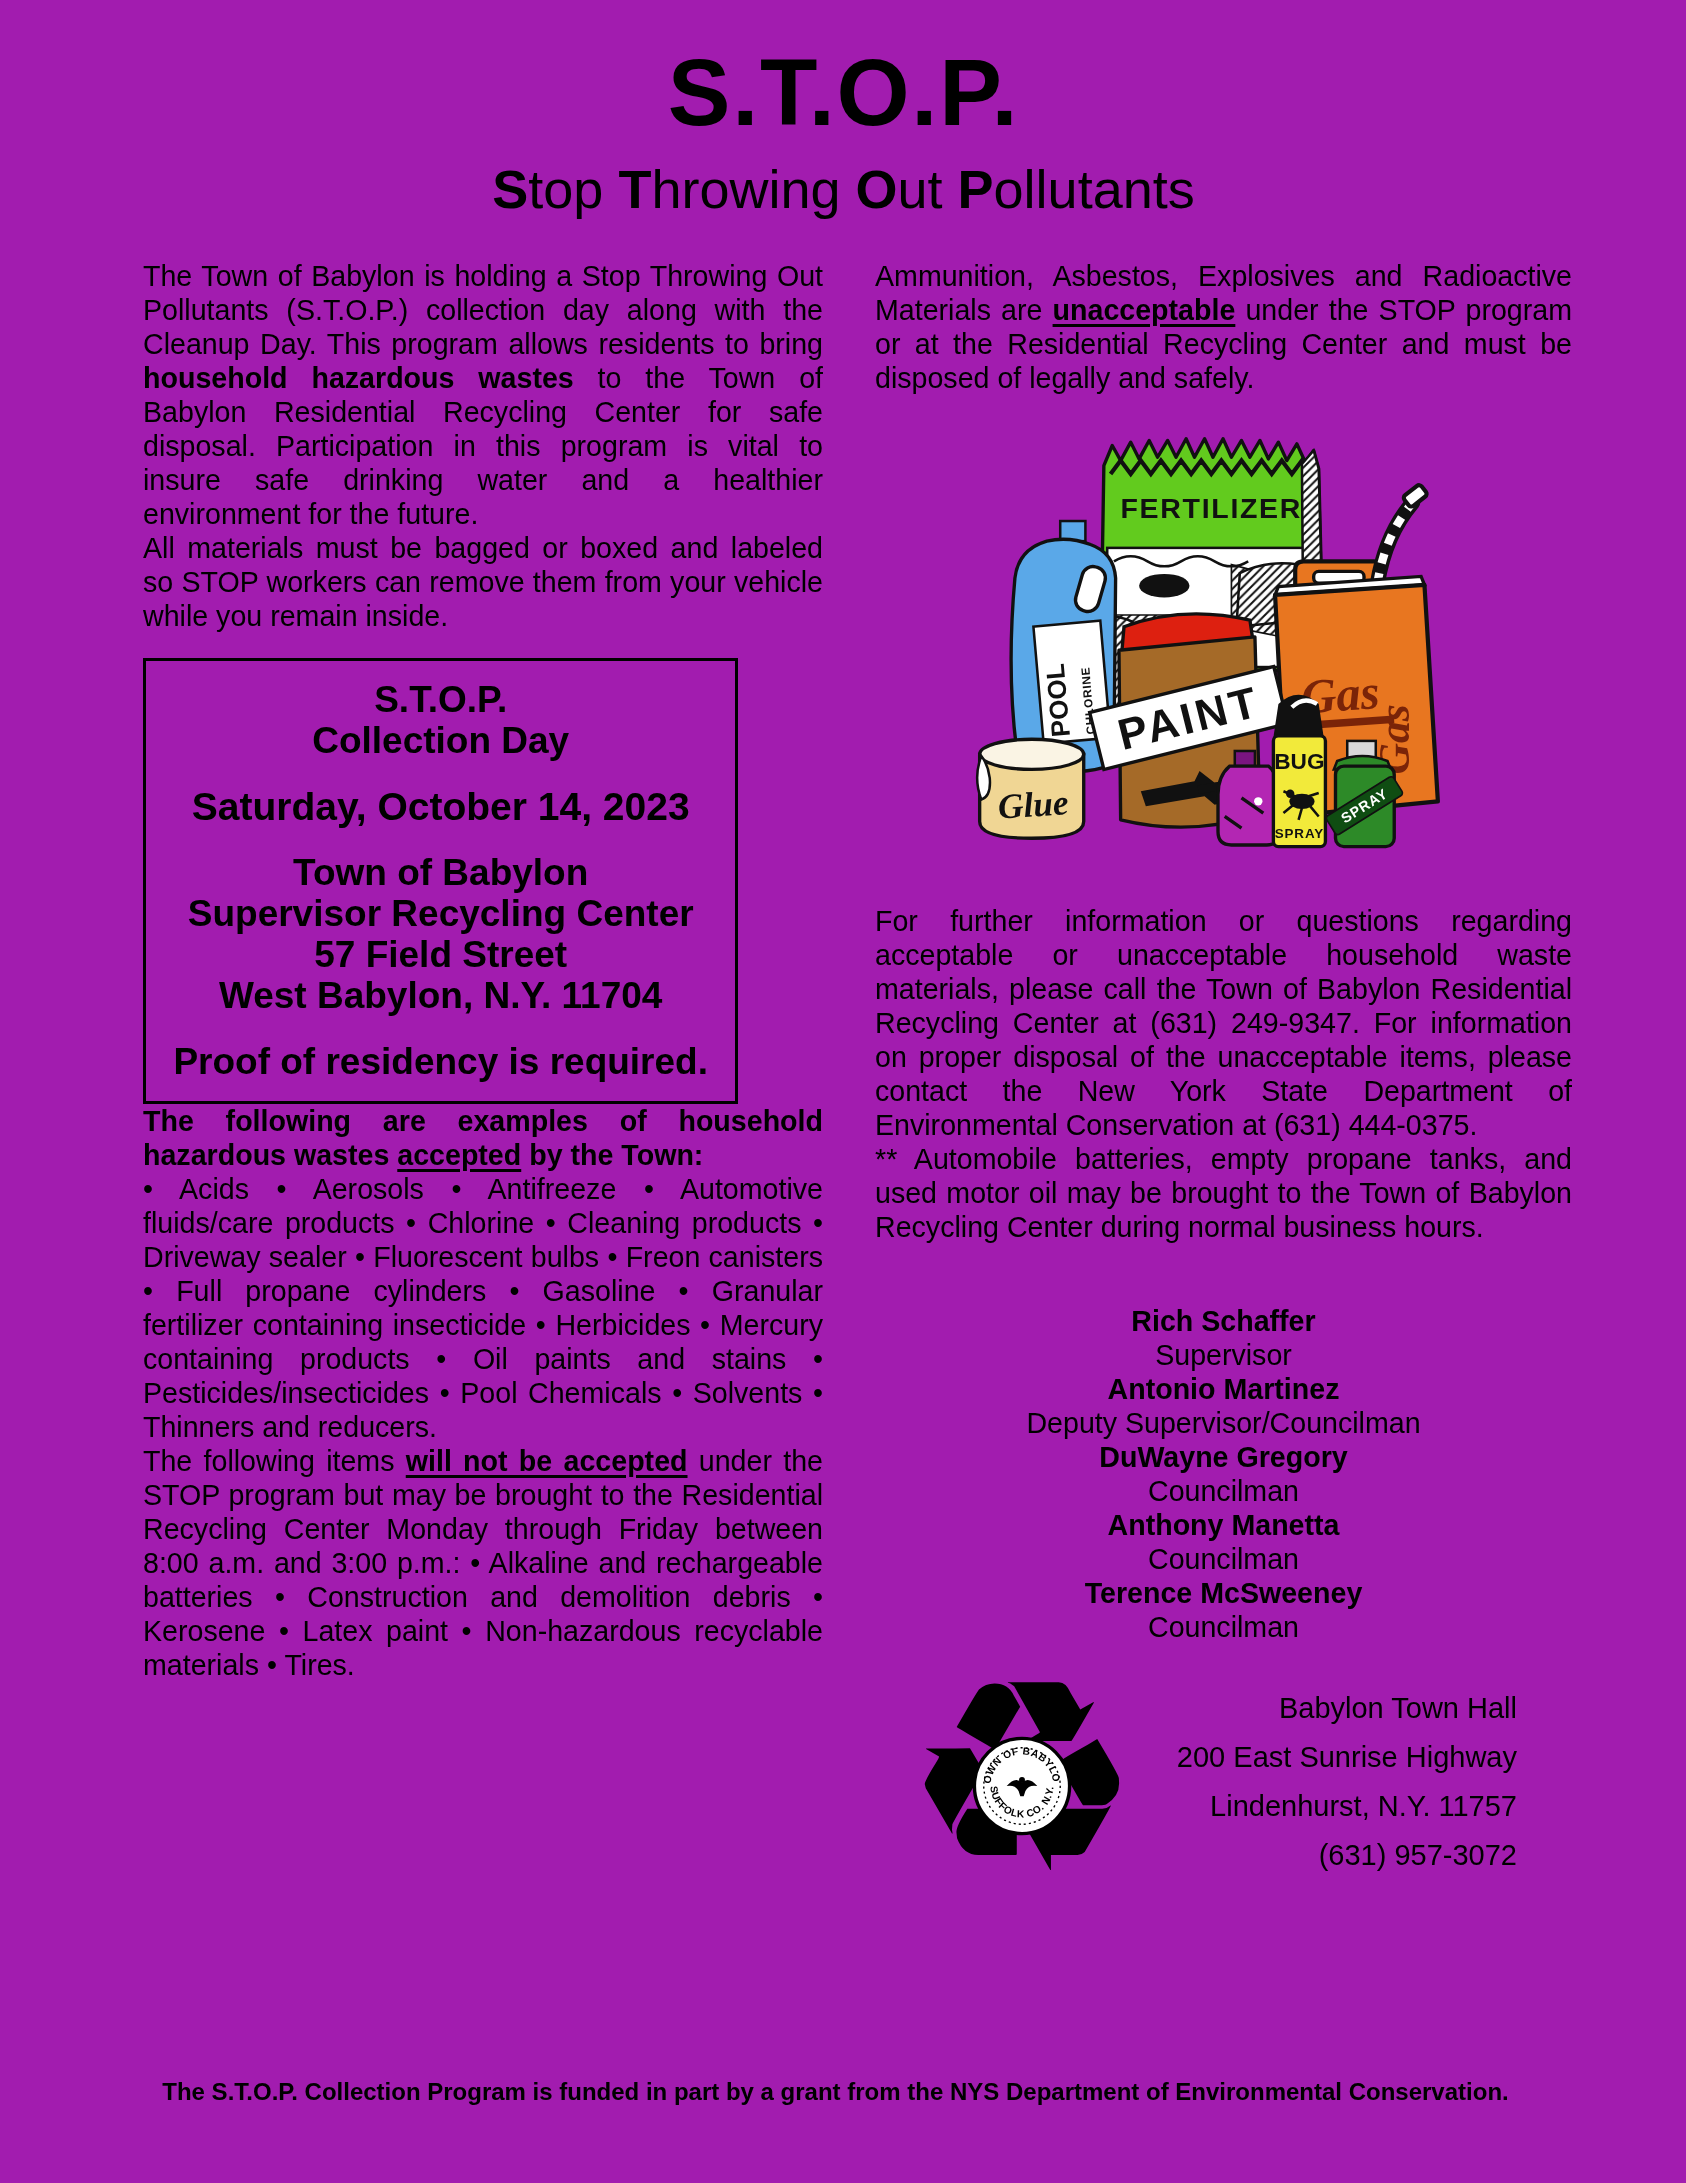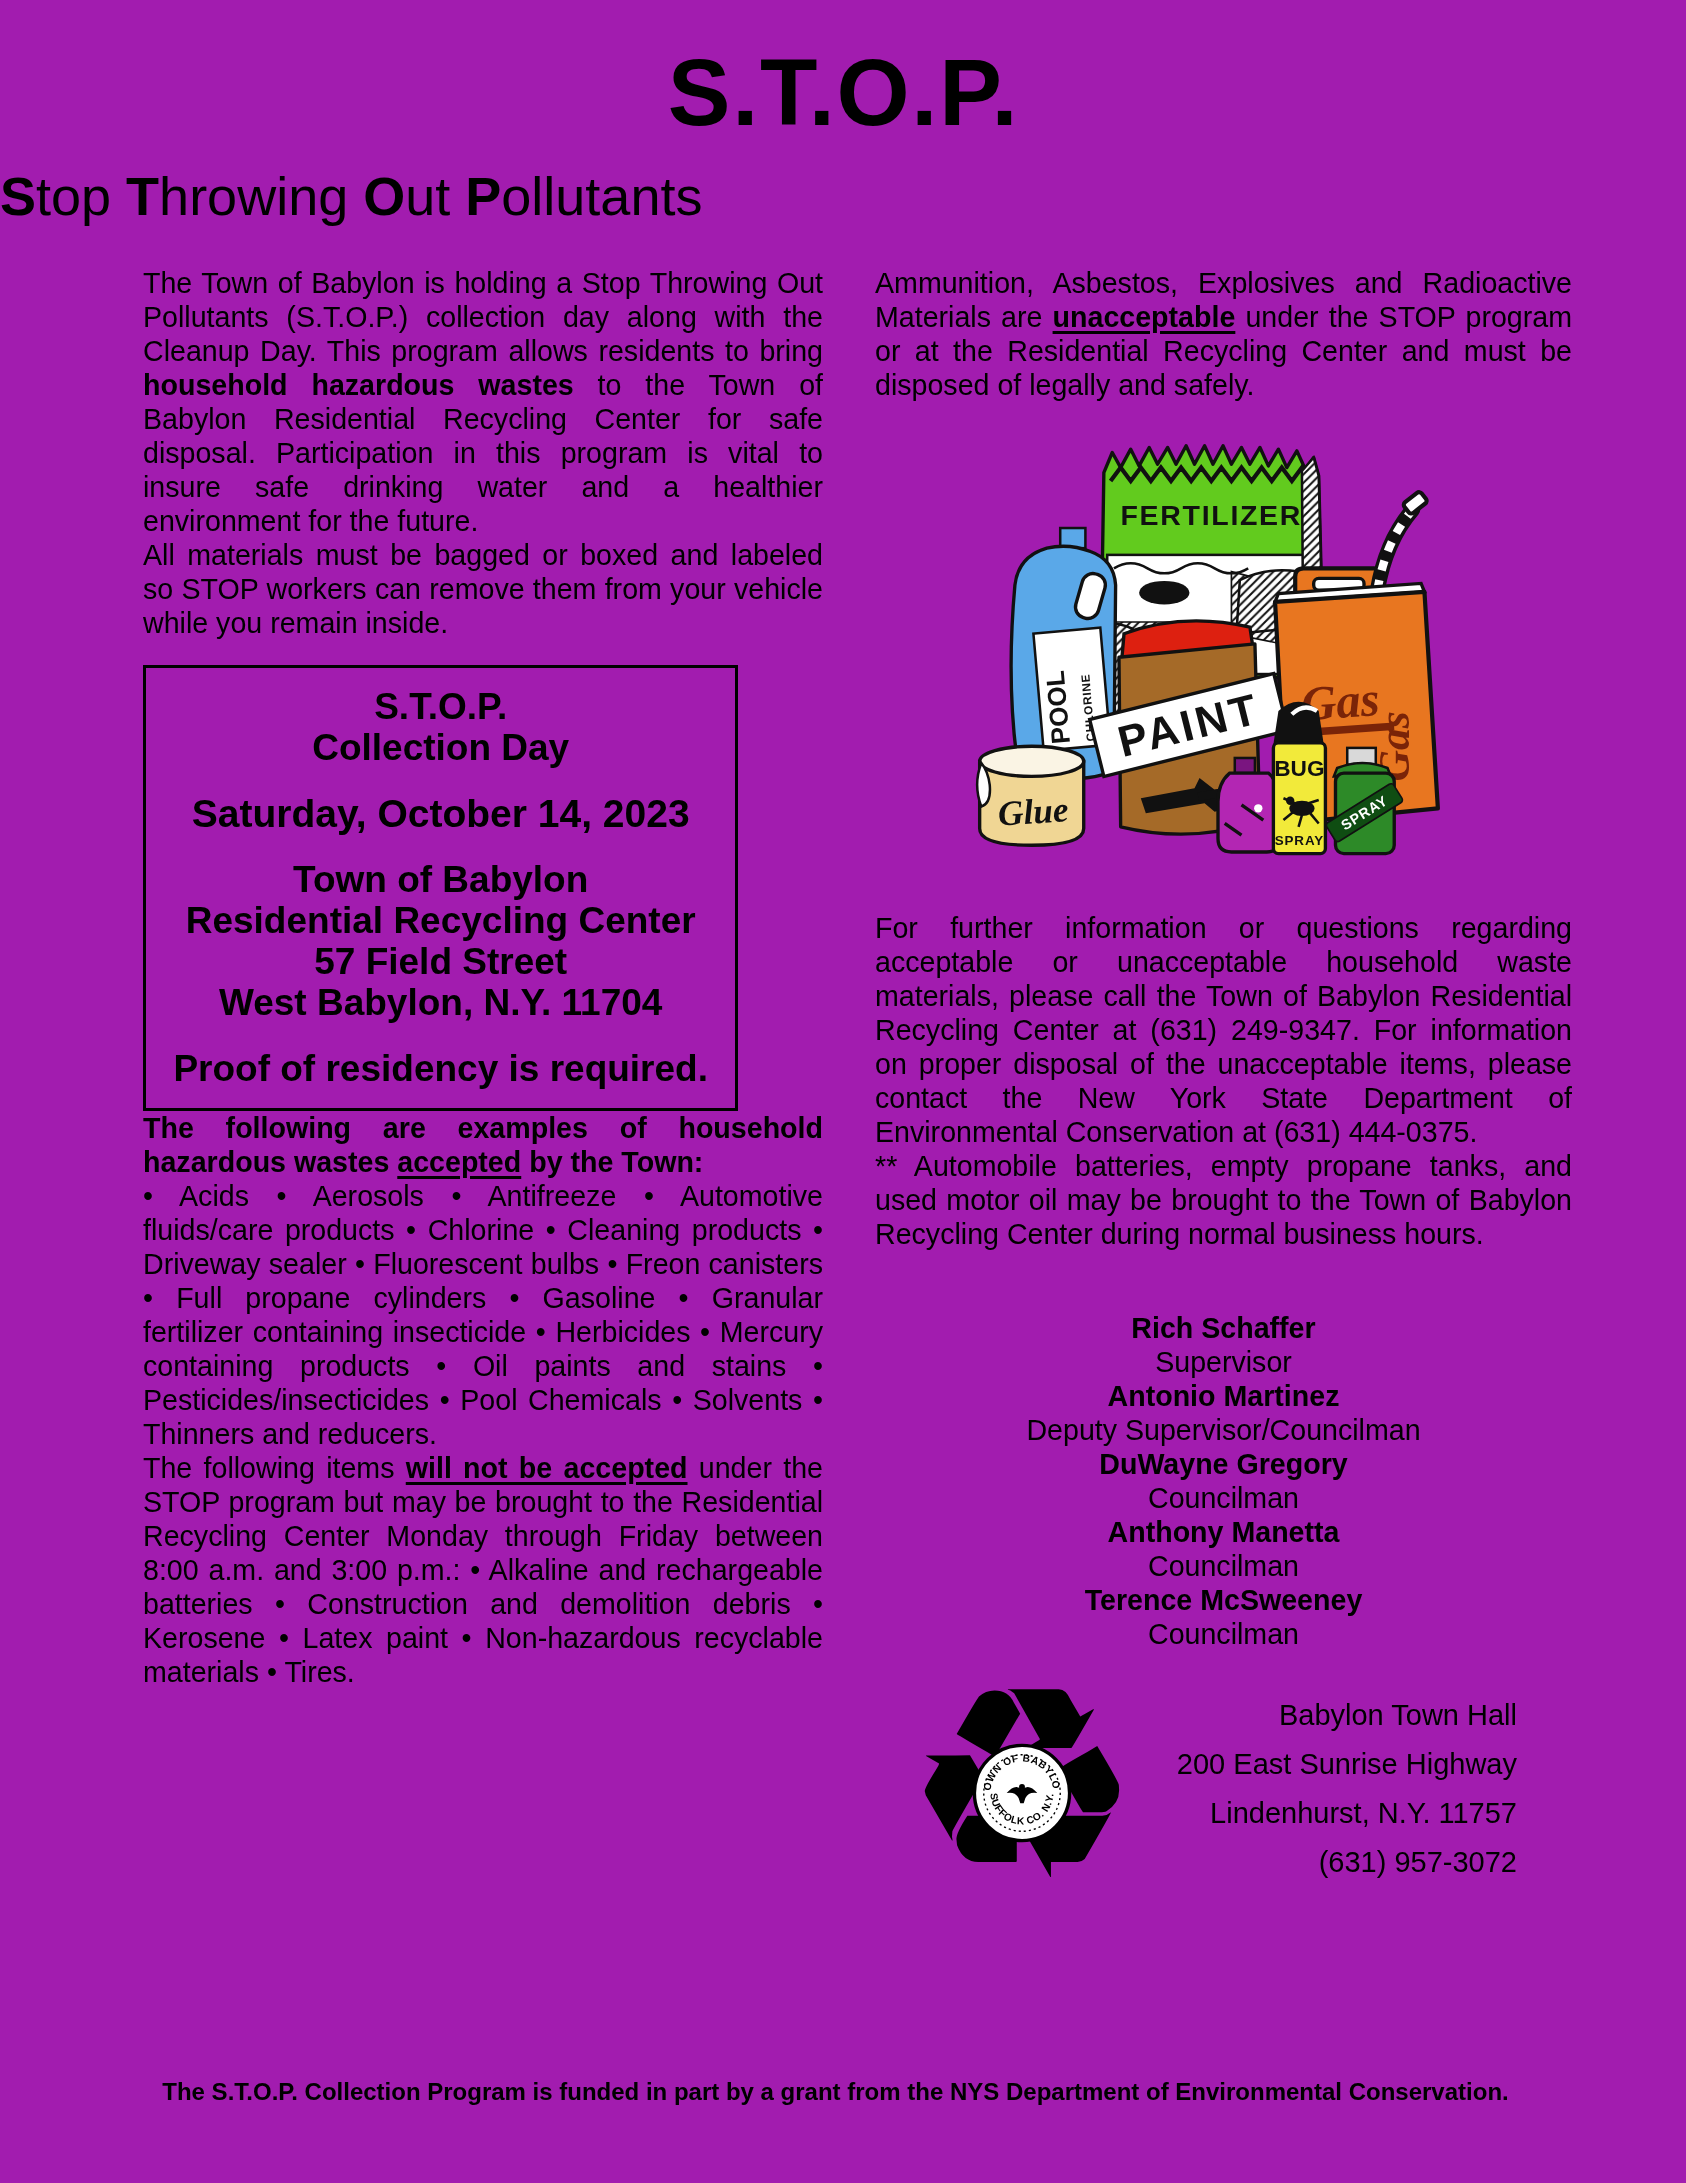--- a/index.html
+++ b/index.html
@@ -1,21 +1,21 @@
 <!DOCTYPE html>
 <html style="font-size:13.4px"><head>
 <meta charset="utf-8">
 <style>
   html,body{margin:0;padding:0;background:#888;}
   .page{position:relative;width:1687px;height:2183px;background:#a21caf;
         font-family:"Liberation Sans",sans-serif;color:#000;overflow:hidden;margin:0 auto;}
   
   .title{margin:0;padding-top:42px;text-align:center;font-weight:bold;
          font-size:94px;line-height:1.08;letter-spacing:1.7px;}
-  .subtitle{font-size:54px;line-height:1.15;margin-top:21px;}
+  .subtitle{text-align:center;font-size:54px;line-height:1.15;margin-top:14px;}
   
   .columns{display:flex;margin-top:39px;padding:0 115px 0 143px;gap:52px;align-items:flex-start;}
   .col-left{flex:0 0 680px;width:680px;}
   .col-right{flex:0 0 697px;width:697px;}
   p.body{margin:0;font-size:28.6px;line-height:34px;text-align:justify;}
   .b{font-weight:bold;}
   .u{text-decoration:underline;text-decoration-thickness:2.5px;text-underline-offset:4.2px;}
   .mt-para{margin-top:47px;}
   .mt-box{margin-top:25px;}
   .mt-head{margin-top:35px;}
@@ -57,21 +57,21 @@
 
       <p class="body mt-para">All materials must be bagged or boxed and labeled so STOP workers can remove them from your vehicle while you remain inside.</p>
 
       <div class="event-box mt-box">
           <div class="line">S.T.O.P.</div>
           <div class="line">Collection Day</div>
           <div class="line blank"></div>
           <div class="line big">Saturday, October 14, 2023</div>
           <div class="line blank"></div>
           <div class="line">Town of Babylon</div>
-          <div class="line">Residential Recycling Center</div>
+          <div class="line">Supervisor Recycling Center</div>
           <div class="line">57 Field Street</div>
           <div class="line">West Babylon, N.Y. 11704</div>
           <div class="line blank"></div>
           <div class="line">Proof of residency is required.</div>
         </div>
 
       <p class="body mt-head"><span class="b">The following are examples of household hazardous wastes </span><span class="b u">accepted</span><span class="b"> by the Town:</span></p>
       <p class="body">• Acids • Aerosols • Antifreeze • Automotive fluids/care products • Chlorine • Cleaning products • Driveway sealer • Fluorescent bulbs • Freon canisters • Full propane cylinders • Gasoline • Granular fertilizer containing insecticide • Herbicides • Mercury containing products • Oil paints and stains • Pesticides/insecticides • Pool Chemicals • Solvents • Thinners and reducers.</p>
 
       <p class="body mt-na"><span>The following items </span><span class="b u">will not be accepted</span><span> under the STOP program but may be brought to the Residential Recycling Center Monday through Friday between 8:00 a.m. and 3:00 p.m.: • Alkaline and rechargeable batteries • Construction and demolition debris • Kerosene • Latex paint • Non-hazardous recyclable materials • Tires.</span></p>

